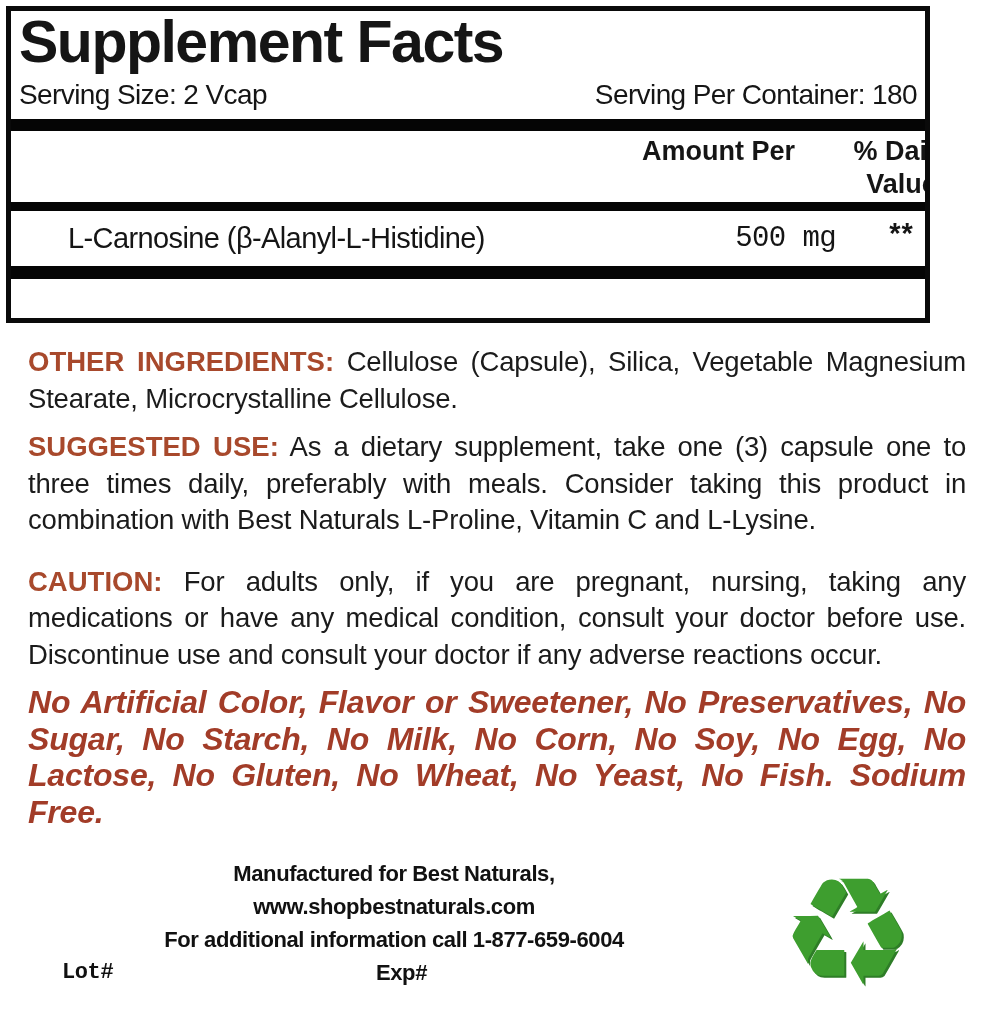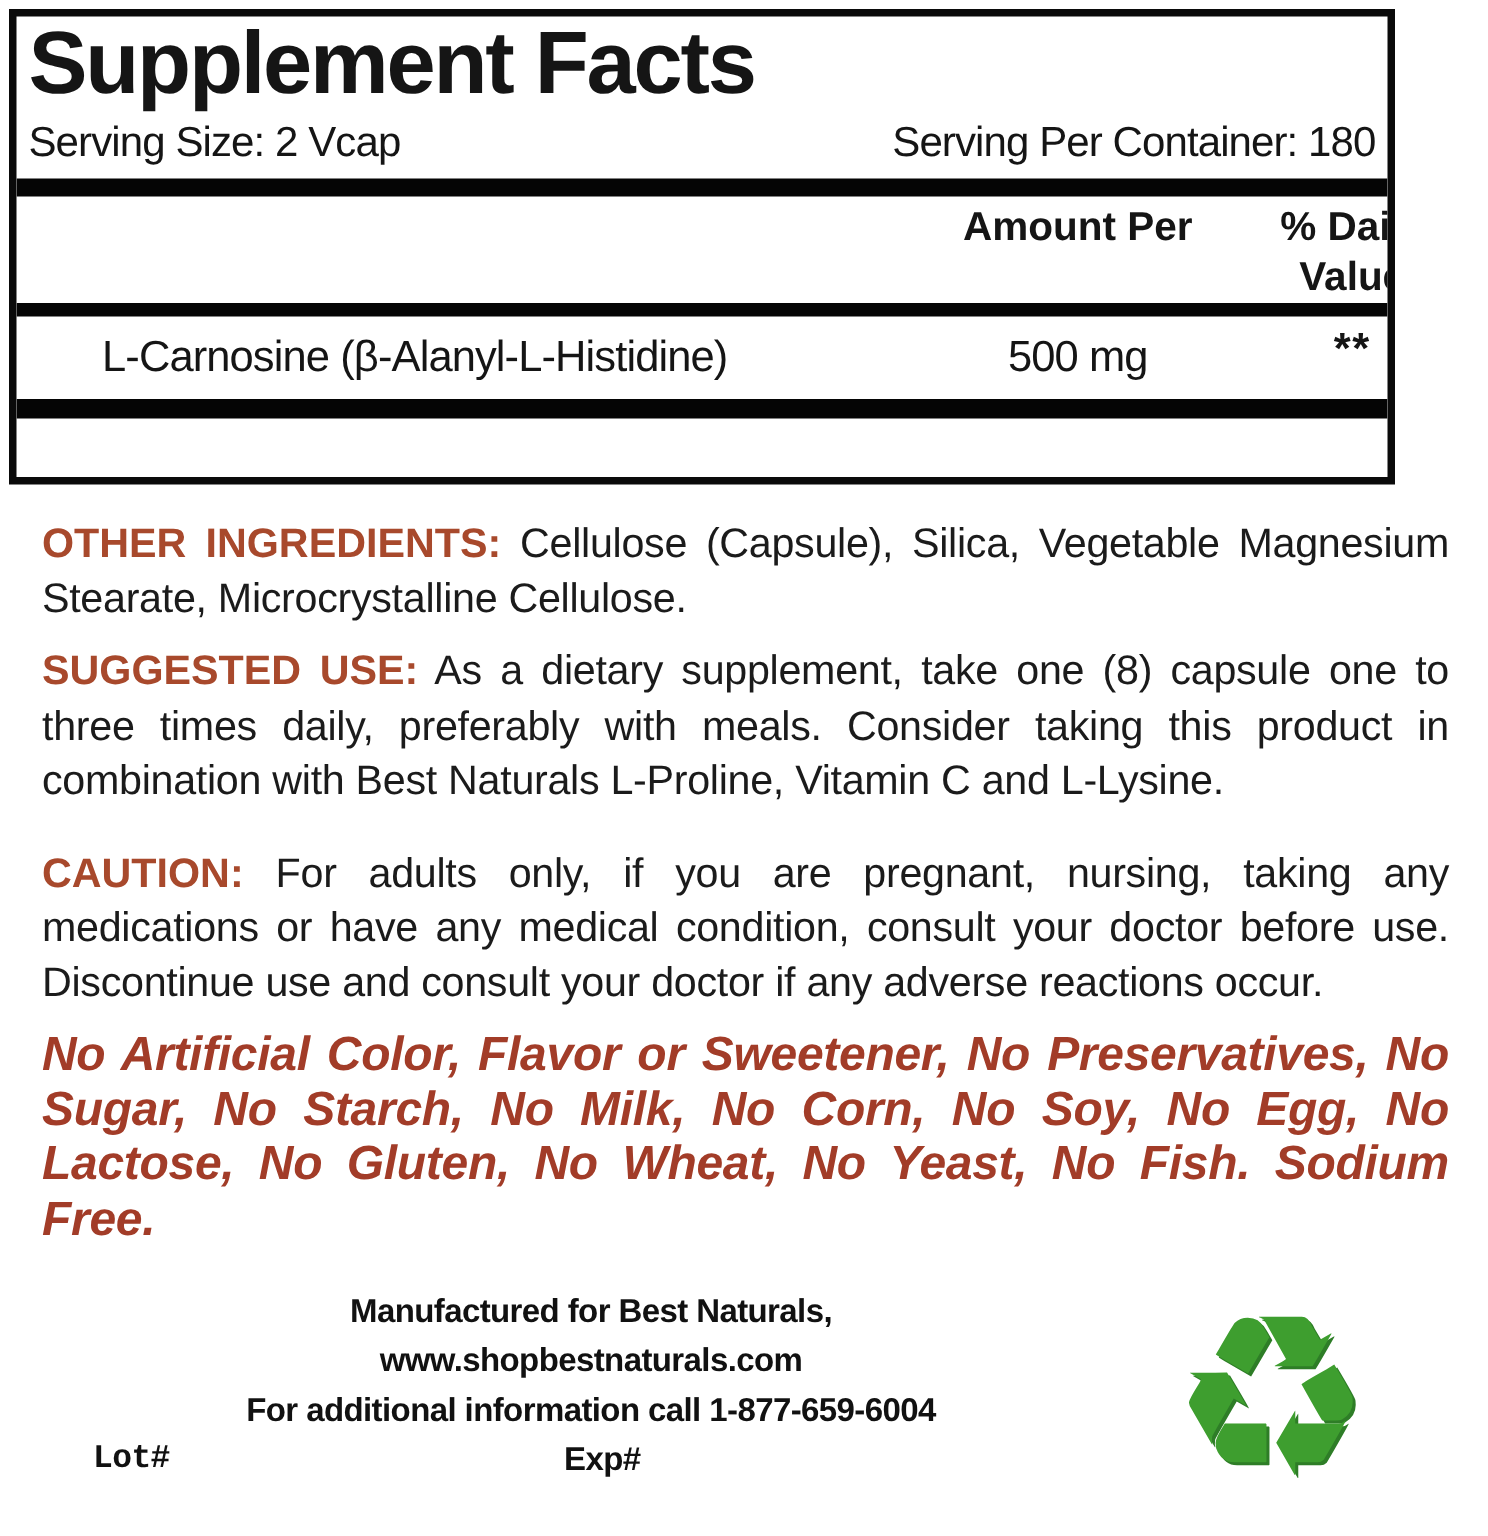--- a/index.html
+++ b/index.html
@@ -25,21 +25,21 @@
   }
   .bar { background:#050505; width:100%; }
   .bar-a { height:12px; }
   .bar-b { height:9px; }
   .bar-c { height:13px; }
   .col-headers { position:relative; height:71px; font-weight:700; font-size:27px; }
   .col-amount { position:absolute; left:590px; width:235px; top:4px; text-align:center; line-height:33px; }
   .col-dv     { position:absolute; left:818px; width:145px; top:4px; text-align:center; line-height:33px; }
   .nutrient-row { position:relative; height:55px; font-size:29px; letter-spacing:-0.6px; }
   .n-name   { position:absolute; left:36px;  top:11px; white-space:nowrap;margin-left:21px; }
-  .n-amount { position:absolute; left:590px; width:235px; top:11px; text-align:center; }
+  .n-amount { position:absolute; left:590px; width:235px; top:11px; text-align:right;font-family:Liberation Mono, monospace; }
   .n-dv     { position:absolute; left:818px; width:145px; top:6px;  text-align:center; letter-spacing:1px; font-weight:700; }
   .footnote { font-size:29px; letter-spacing:-0.6px; margin:5px 0 0 6px; }
 
   
   .text-col { position:absolute; top:322px; left:0; width:992px; }
   .para {
     margin:0 26px 0 28px; font-size:27.5px; line-height:36.5px;
     text-align:justify; text-align-last:left; letter-spacing:-0.2px; color:#1b1b1b;
   }
   .para.oi  { margin-top:22px; }
@@ -103,21 +103,21 @@
     </div>
 
     <div class="bar bar-c"></div>
 
   </div>
 
   <div class="text-col">
 
     <p class="para oi"><span class="sec-head">OTHER INGREDIENTS:</span> <span>Cellulose (Capsule), Silica, Vegetable Magnesium Stearate, Microcrystalline Cellulose.</span></p>
 
-    <p class="para su"><span class="sec-head">SUGGESTED USE:</span> <span>As a dietary supplement, take one (8) capsule one to three times daily, preferably with meals. Consider taking this product in combination with Best Naturals L-Proline, Vitamin C and L-Lysine.</span></p>
+    <p class="para su"><span class="sec-head">SUGGESTED USE:</span> <span>As a dietary supplement, take one (3) capsule one to three times daily, preferably with meals. Consider taking this product in combination with Best Naturals L-Proline, Vitamin C and L-Lysine.</span></p>
 
     <p class="para ca"><span class="sec-head">CAUTION:</span> <span>For adults only, if you are pregnant, nursing, taking any medications or have any medical condition, consult your doctor before use. Discontinue use and consult your doctor if any adverse reactions occur.</span></p>
 
     <p class="claims">No Artificial Color, Flavor or Sweetener, No Preservatives, No Sugar, No Starch, No Milk, No Corn, No Soy, No Egg, No Lactose, No Gluten, No Wheat, No Yeast, No Fish. Sodium Free.</p>
   </div>
 
   <div class="footer">
     <div>Manufactured for Best Naturals,</div>
     <div>www.shopbestnaturals.com</div>
     <div>For additional information call 1-877-659-6004</div>

